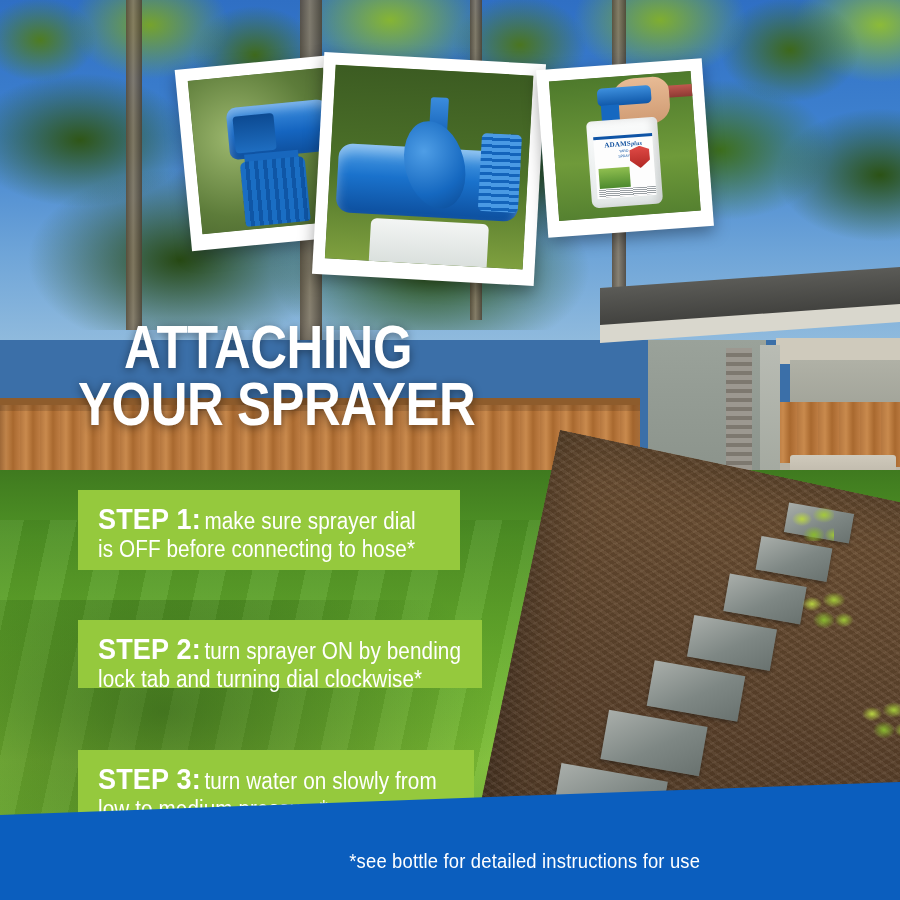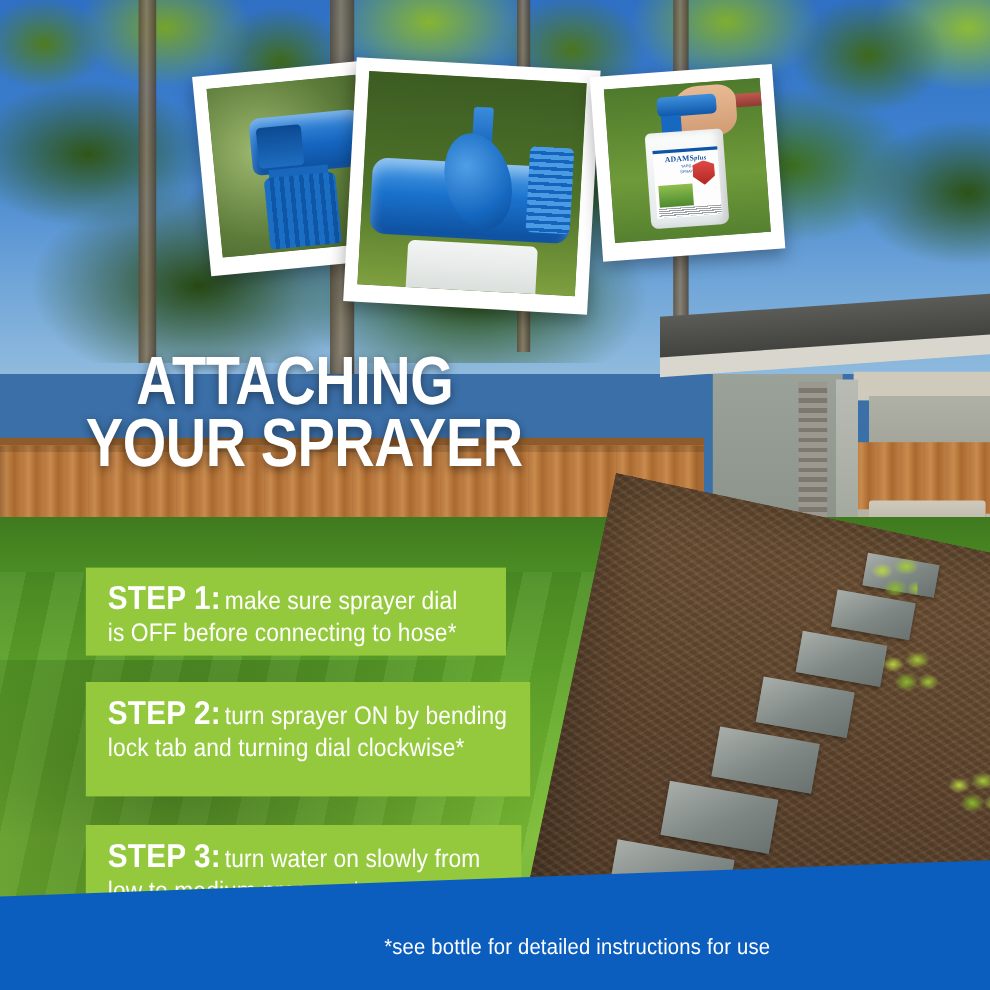--- a/index.html
+++ b/index.html
@@ -257,22 +257,22 @@
     letter-spacing: .1px;
   }
   .step .lead {
     font-weight: 700;
     font-size: 30px;
     letter-spacing: .2px;
     margin-right: 4px;
   }
   .step .body { font-weight: 400; }
   .step .txt { display: block; transform: scaleX(.9); transform-origin: left center; white-space: nowrap; }
-  #step-1 { left: 78px; top: 516px; width: 382px; height: 80px; }
-  #step-2 { left: 78px; top: 620px; width: 404px; height: 104px; }
+  #step-1 { left: 78px; top: 490px; width: 382px; height: 80px; }
+  #step-2 { left: 78px; top: 620px; width: 404px; height: 68px; }
   #step-3 { left: 78px; top: 750px; width: 396px; height: 80px; }
 
   
   .footer {
     position: absolute; left: 0; top: 760px; width: 900px; height: 140px;
     background: #0b5ebe;
     clip-path: polygon(0 55px, 900px 22px, 900px 140px, 0 140px);
   }
   .footnote {
     position: absolute; left: 0; top: 850px; width: 900px;

